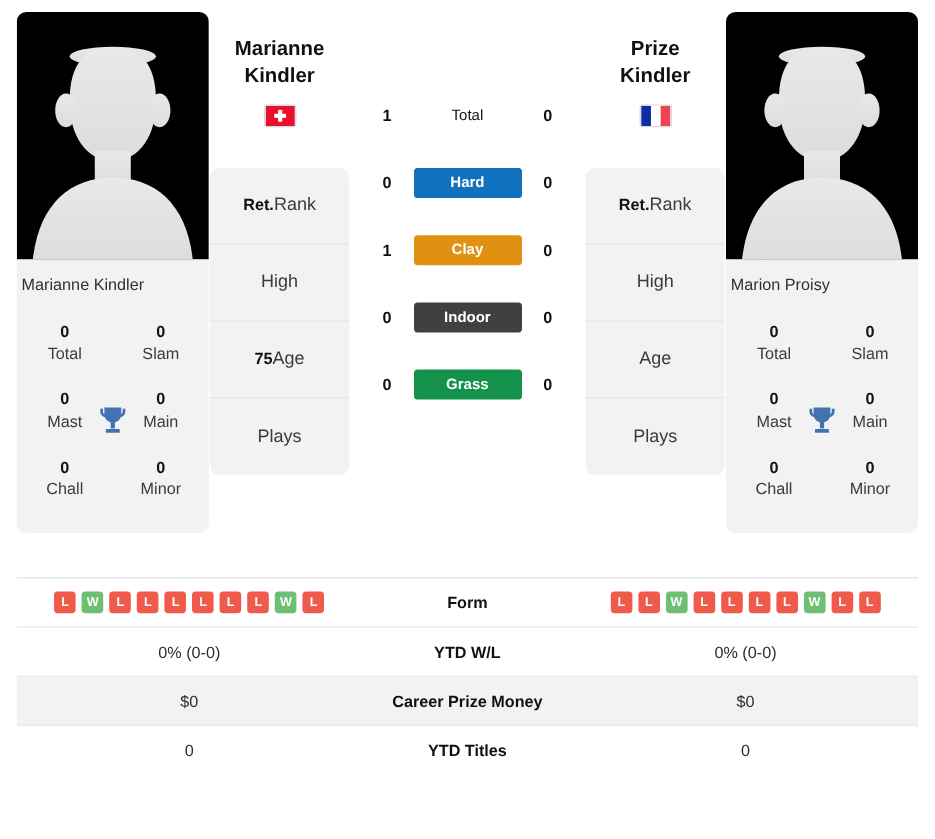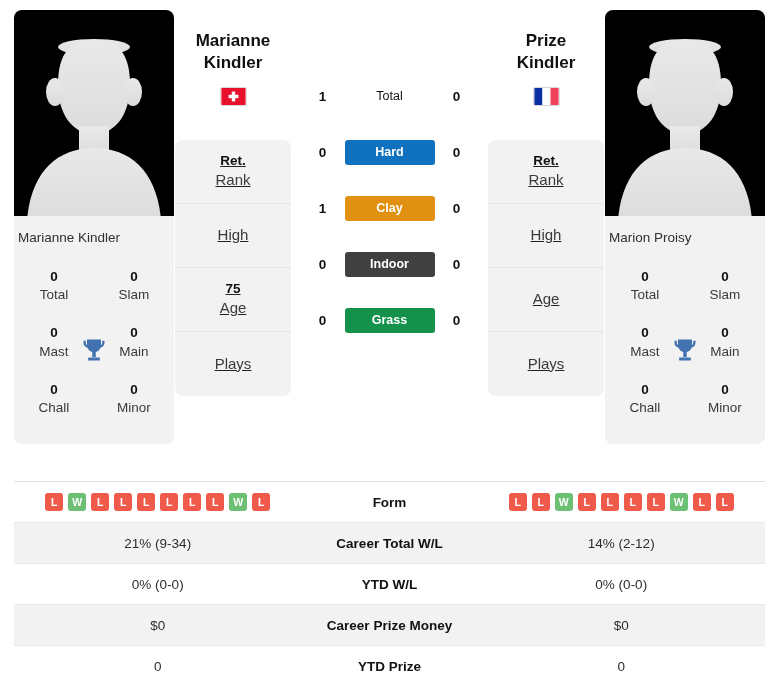--- a/index.html
+++ b/index.html
@@ -110,25 +110,24 @@
   .mini-table {
     margin-top: 34px;
     width: 116px;
     background: #f2f2f2;
     border-radius: 8px;
     overflow: hidden;
   }
   .mini-row {
     height: 64px;
     display: flex;
-    flex-direction: column;
+    flex-direction: row;
     align-items: center;
     justify-content: center;
     border-bottom: 1px solid #e4e4e4;
-    text-decoration: underline;
   }
   .mini-row:last-child { border-bottom: none; }
   .mini-val {
     font-size: 13.5px;
     font-weight: bold;
     color: #111111;
     line-height: 1.35;
   }
   .mini-lbl {
     font-size: 15px;
@@ -451,38 +450,33 @@
           <span class="form-badge l">L</span>
           <span class="form-badge l">L</span>
           <span class="form-badge l">L</span>
           <span class="form-badge l">L</span>
           <span class="form-badge w">W</span>
           <span class="form-badge l">L</span>
           <span class="form-badge l">L</span>
         </div>
     </div>
 
-    <div class="cmp-row shaded">
-      <div class="cmp-left">21% (9-34)</div>
-      <div class="cmp-mid">Career Total W/L</div>
-      <div class="cmp-right">14% (2-12)</div>
-    </div>
 
     <div class="cmp-row">
       <div class="cmp-left">0% (0-0)</div>
       <div class="cmp-mid">YTD W/L</div>
       <div class="cmp-right">0% (0-0)</div>
     </div>
 
     <div class="cmp-row shaded">
       <div class="cmp-left">$0</div>
       <div class="cmp-mid">Career Prize Money</div>
       <div class="cmp-right">$0</div>
     </div>
 
     <div class="cmp-row">
       <div class="cmp-left">0</div>
-      <div class="cmp-mid">YTD Prize</div>
+      <div class="cmp-mid">YTD Titles</div>
       <div class="cmp-right">0</div>
     </div>
 
   </div>
 </div>
 
 </body></html>

